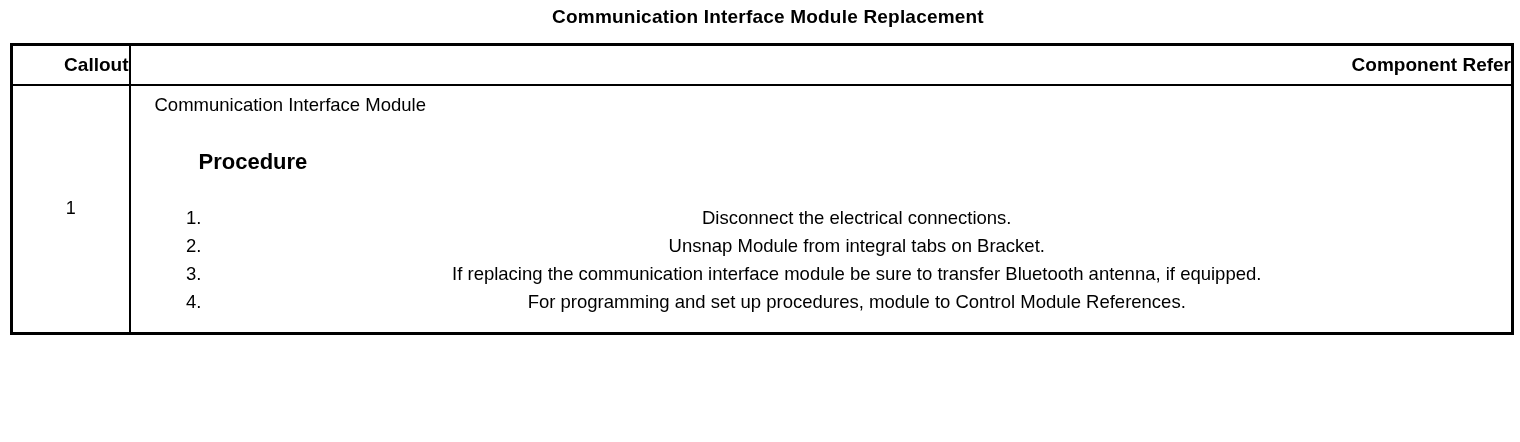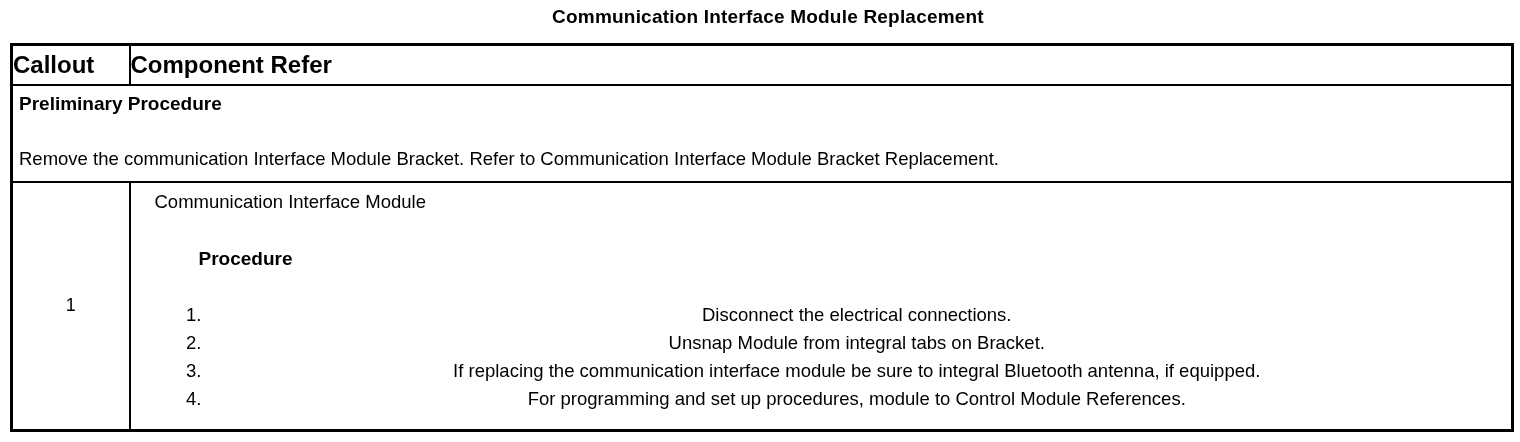--- a/index.html
+++ b/index.html
@@ -33,22 +33,22 @@
     border: 3px solid #000000;
   }
   col.col-callout { width: 118px; }
   .callout-table th,
   .callout-table td {
     border: 2px solid #000000;
     padding: 0;
   }
   th.th-callout, th.th-component {
     font-weight: bold;
-    font-size: 24px;
-    text-align: left;
+    font-size: 19px;
+    text-align: right;
     height: 40px;
     vertical-align: middle;
   }
   td.preliminary-cell {
     height: 97px;
     vertical-align: top;
     padding: 7px 8px 6px 6px;
     font-size: 18.5px;
     line-height: 22px;
   }
@@ -66,21 +66,21 @@
   }
   td.component-cell {
     vertical-align: top;
     padding: 8px 10px 10px 24px;
     font-size: 18.5px;
     line-height: 22px;
   }
   .component-name { margin: 0 0 35px 0; }
   .procedure-heading {
     font-weight: bold;
-    font-size: 19px;
+    font-size: 22px;
     margin: 0 0 31px 44px;
   }
   ol.steps {
     margin: 0;
     padding-left: 52px;
     text-align: center;
   }
   ol.steps li {
     line-height: 28px;
     padding-left: 6px;
@@ -99,34 +99,28 @@
       <col class="col-component">
     </colgroup>
     <thead>
       <tr>
         <th class="th-callout">Callout</th>
         <th class="th-component">Component Refer</th>
       </tr>
     </thead>
     <tbody>
       <tr>
-        <td class="preliminary-cell" colspan="2">
-          <div class="prelim-heading">Preliminary Procedure</div>
-          <div class="prelim-text">Remove the communication Interface Module Bracket. Refer to Communication Interface Module Bracket Replacement.</div>
-        </td>
-      </tr>
-      <tr>
         <td class="callout-cell">1</td>
         <td class="component-cell">
           <div class="component-name">Communication Interface Module</div>
           <div class="procedure-heading">Procedure</div>
           <ol class="steps">
             <li>Disconnect the electrical connections.</li>
             <li>Unsnap Module from integral tabs on Bracket.</li>
-            <li>If replacing the communication interface module be sure to integral Bluetooth antenna, if equipped.</li>
+            <li>If replacing the communication interface module be sure to transfer Bluetooth antenna, if equipped.</li>
             <li>For programming and set up procedures, module to Control Module References.</li>
           </ol>
         </td>
       </tr>
     </tbody>
   </table>
 
 </div>
 
 </body></html>

